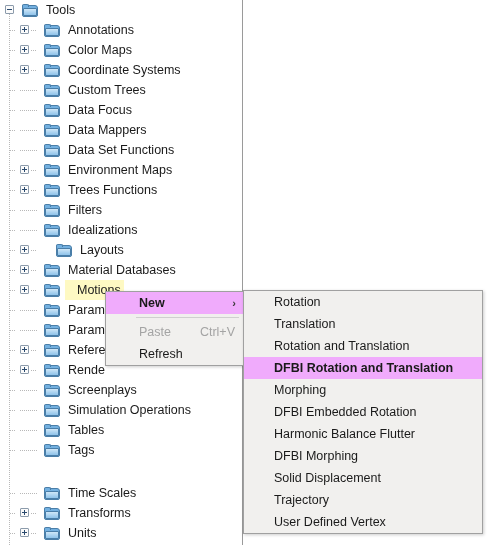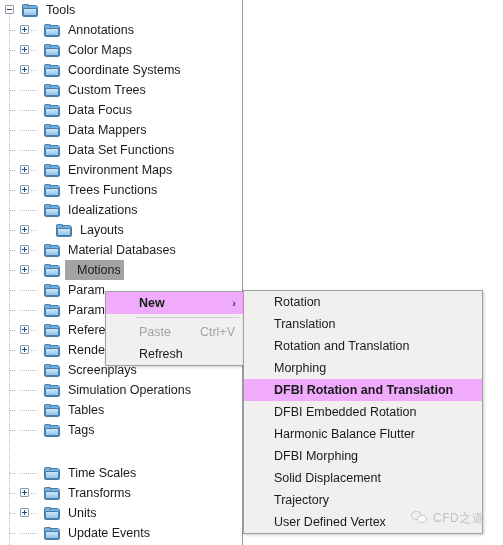--- a/index.html
+++ b/index.html
@@ -22,21 +22,21 @@
   .tree-row {
     position: relative;
     height: 20px;
     display: flex;
     align-items: center;
     white-space: nowrap;
     font-size: 12.5px;
     color: #1a1a1a;
   }
   .tree-row .lbl { padding: 0 3px; line-height: 20px; }
-  .tree-row.sel .lbl { background: #a3a3a3; padding-left: 12px; }
+  .tree-row.sel .lbl { background: #fef9c3; padding-left: 12px; }
 
   
   .guide {
     position: absolute;
     left: 9px; top: 10px;
     width: 1px; height: 545px;
     background-image: linear-gradient(to bottom,#b8b8b8 1px, transparent 1px);
     background-size: 1px 2px;
   }
 
@@ -265,20 +265,30 @@
           <span class="lbl">Trees Functions</span>
         </div>
         <div class="tree-row" style="padding-left: 44px;">
           <span class="hstub" style="left: 10px; top: 10px;"></span>
           <span class="hstub" style="left: 20px; top: 10px; width: 17px;"></span>
           <span class="folder">
             <span class="back"></span>
             <span class="tab"></span>
             <span class="front"></span>
           </span>
+          <span class="lbl">Filters</span>
+        </div>
+        <div class="tree-row" style="padding-left: 44px;">
+          <span class="hstub" style="left: 10px; top: 10px;"></span>
+          <span class="hstub" style="left: 20px; top: 10px; width: 17px;"></span>
+          <span class="folder">
+            <span class="back"></span>
+            <span class="tab"></span>
+            <span class="front"></span>
+          </span>
           <span class="lbl">Idealizations</span>
         </div>
         <div class="tree-row" style="padding-left: 56px;">
           <span class="hstub" style="left: 10px; top: 10px;"></span>
           <span class="expander plus" style="left: 20px; top: 5px;"></span>
           <span class="hstub" style="left: 31px; top: 10px;"></span>
           <span class="folder">
             <span class="back"></span>
             <span class="tab"></span>
             <span class="front"></span>
@@ -459,47 +469,40 @@
   <div id="menu-sub" class="menu">
       <div class="mi">
         <span>Rotation</span>
       </div>
       <div class="mi">
         <span>Translation</span>
       </div>
       <div class="mi">
         <span>Rotation and Translation</span>
       </div>
-      <div class="mi">
-        <span>Morphing</span>
-      </div>
       <div class="mi hl">
         <span>DFBI Rotation and Translation</span>
       </div>
       <div class="mi">
+        <span>Morphing</span>
+      </div>
+      <div class="mi">
         <span>DFBI Embedded Rotation</span>
       </div>
       <div class="mi">
         <span>Harmonic Balance Flutter</span>
       </div>
       <div class="mi">
         <span>DFBI Morphing</span>
       </div>
       <div class="mi">
         <span>Solid Displacement</span>
       </div>
       <div class="mi">
         <span>Trajectory</span>
       </div>
       <div class="mi">
         <span>User Defined Vertex</span>
       </div>
     </div>
 
-  <div id="watermark">
-    <span class="wm-icon">
-      <span class="b1"></span>
-        <span class="b2"></span>
-    </span>
-    <span class="wm-text">CFD之道</span>
-  </div>
 
 </div>
 
 </body></html>

